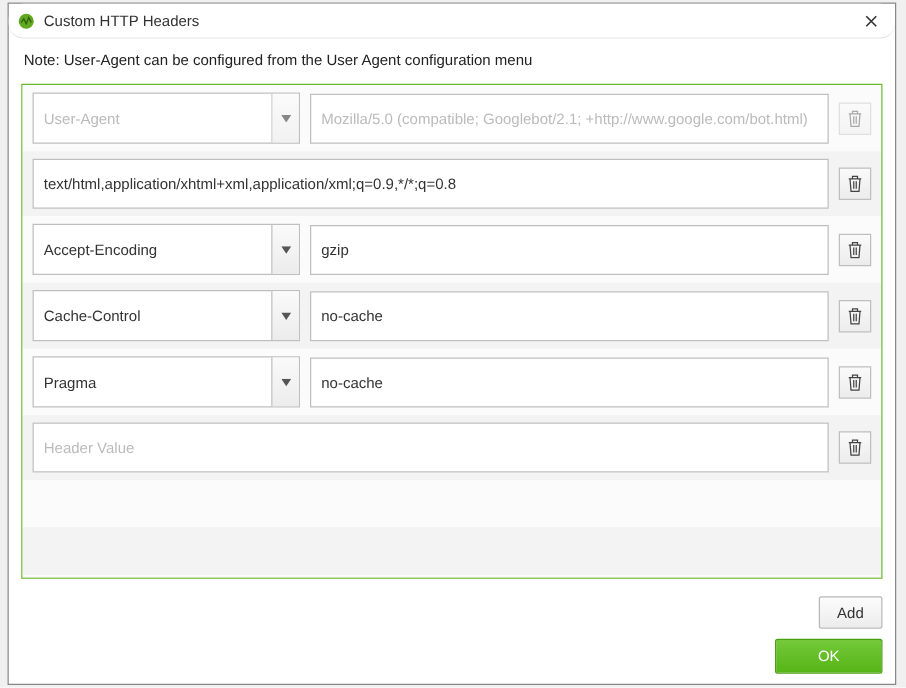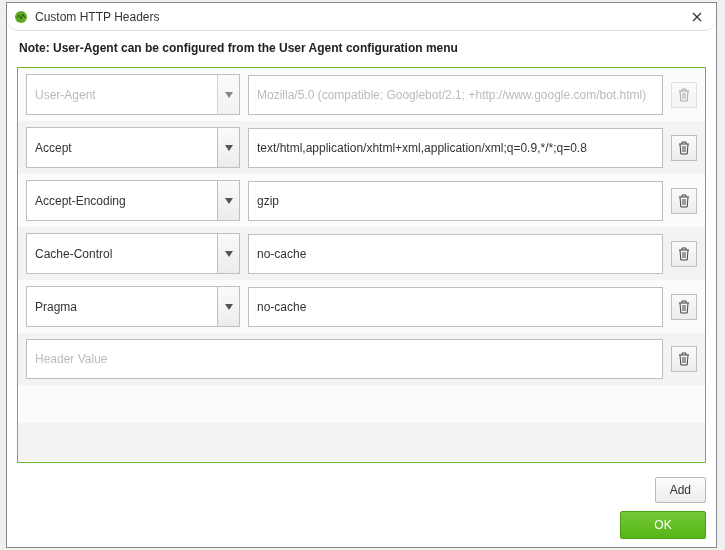--- a/index.html
+++ b/index.html
@@ -53,21 +53,21 @@
       align-items: center;
       justify-content: center;
       cursor: pointer;
       font-size: 13px;
       color: #333;
     }
     .note {
       padding: 10px 12px 8px 12px;
       font-size: 12px;
       color: #222;
-      font-weight: 700;
+      font-weight: 400;
     }
     .grid-wrap {
       margin: 4px 10px 8px 10px;
       border: 1px solid #6ab82e;
       flex: 1;
       overflow: hidden;
       display: flex;
       flex-direction: column;
     }
     .rows {
@@ -226,28 +226,20 @@
             </div>
           </div>
           <input class="value-input disabled" disabled="disabled" value="Mozilla/5.0 (compatible; Googlebot/2.1; +http://www.google.com/bot.html)" style="">
           <div class="del-btn disabled">
             <svg viewBox="0 0 12 14">
               <path d="M1 3 L11 3 M4 3 L4 1 L8 1 L8 3 M2 3 L2.8 13 L9.2 13 L10 3 M5 5 L5 11 M7 5 L7 11" stroke="#444" stroke-width="1" fill="none"></path>
             </svg>
           </div>
         </div>
         <div class="row">
-          <div class="combo">
-            <div class="combo-input">Accept</div>
-            <div class="combo-btn">
-              <svg viewBox="0 0 8 6">
-                <path d="M0 0 L8 0 L4 6 Z" fill="#555"></path>
-              </svg>
-            </div>
-          </div>
           <input class="value-input" value="text/html,application/xhtml+xml,application/xml;q=0.9,*/*;q=0.8" style="">
           <div class="del-btn">
             <svg viewBox="0 0 12 14">
               <path d="M1 3 L11 3 M4 3 L4 1 L8 1 L8 3 M2 3 L2.8 13 L9.2 13 L10 3 M5 5 L5 11 M7 5 L7 11" stroke="#444" stroke-width="1" fill="none"></path>
             </svg>
           </div>
         </div>
         <div class="row">
           <div class="combo">
             <div class="combo-input">Accept-Encoding</div>

